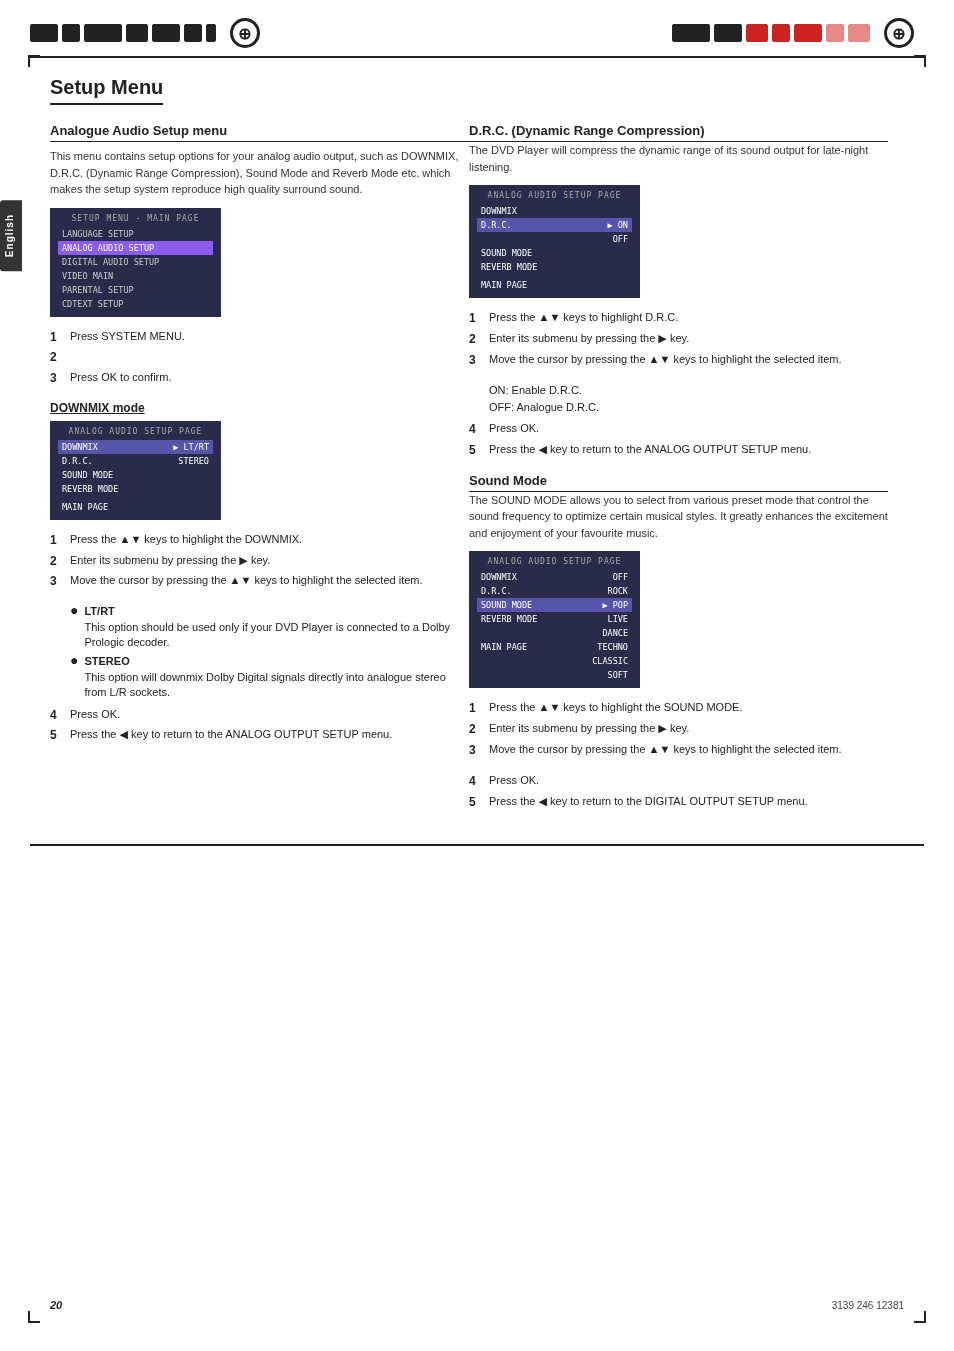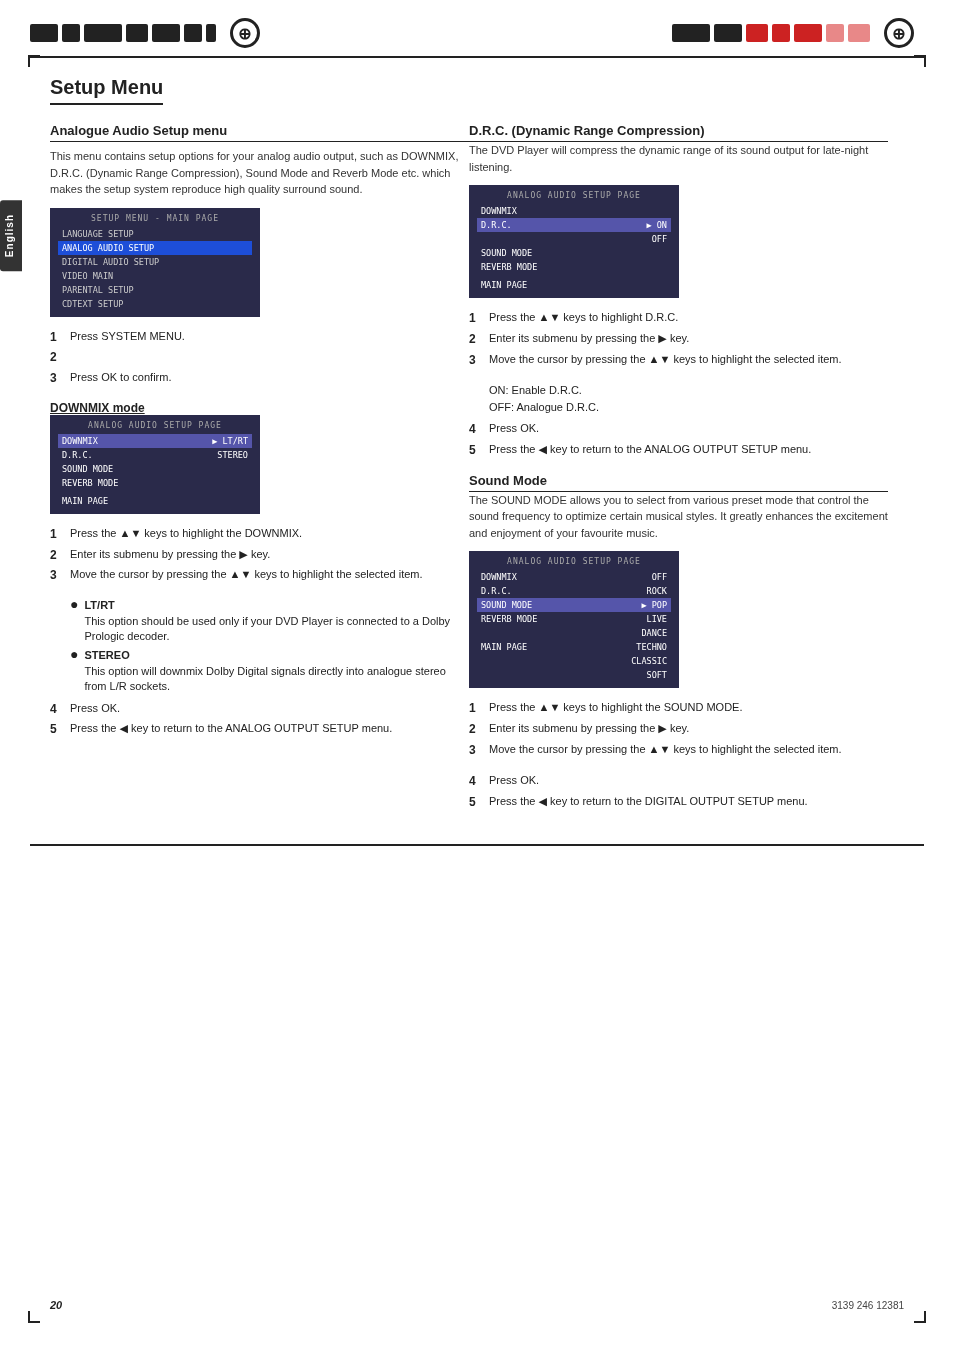--- a/index.html
+++ b/index.html
@@ -113,37 +113,37 @@
       color: #333;
     }
 
     
     .screen-mockup {
       background: #2a2a4a;
       color: #fff;
       font-size: 8.5px;
       padding: 6px 8px;
       margin-bottom: 12px;
-      width: 210px;
+      width: 171px;
       font-family: monospace;
     }
     .screen-mockup .screen-title {
       text-align: center;
       font-size: 8px;
       color: #aaa;
       margin-bottom: 4px;
       letter-spacing: 1px;
     }
     .screen-mockup .menu-item {
       padding: 2px 4px;
       font-size: 8.5px;
       color: #ccc;
     }
     .screen-mockup .menu-item.highlighted {
-      background: #1d4ed8;
+      background: #8b5cf6;
       color: #fff;
     }
     .screen-mockup .menu-row {
       display: flex;
       justify-content: space-between;
       padding: 2px 4px;
       font-size: 8.5px;
     }
     .screen-mockup .menu-row.highlighted {
       background: #5555aa;
@@ -181,20 +181,21 @@
       font-size: 14px;
       line-height: 1;
       margin-top: -1px;
     }
 
     
     .sub-section-title {
       font-size: 12px;
       font-weight: bold;
       text-decoration: underline;
+      margin-bottom: 6px;
       margin-top: 10px;
     }
 
     
     .drc-title {
       font-size: 13px;
       font-weight: bold;
       border-bottom: 1px solid #222;
       padding-bottom: 3px;
     }

